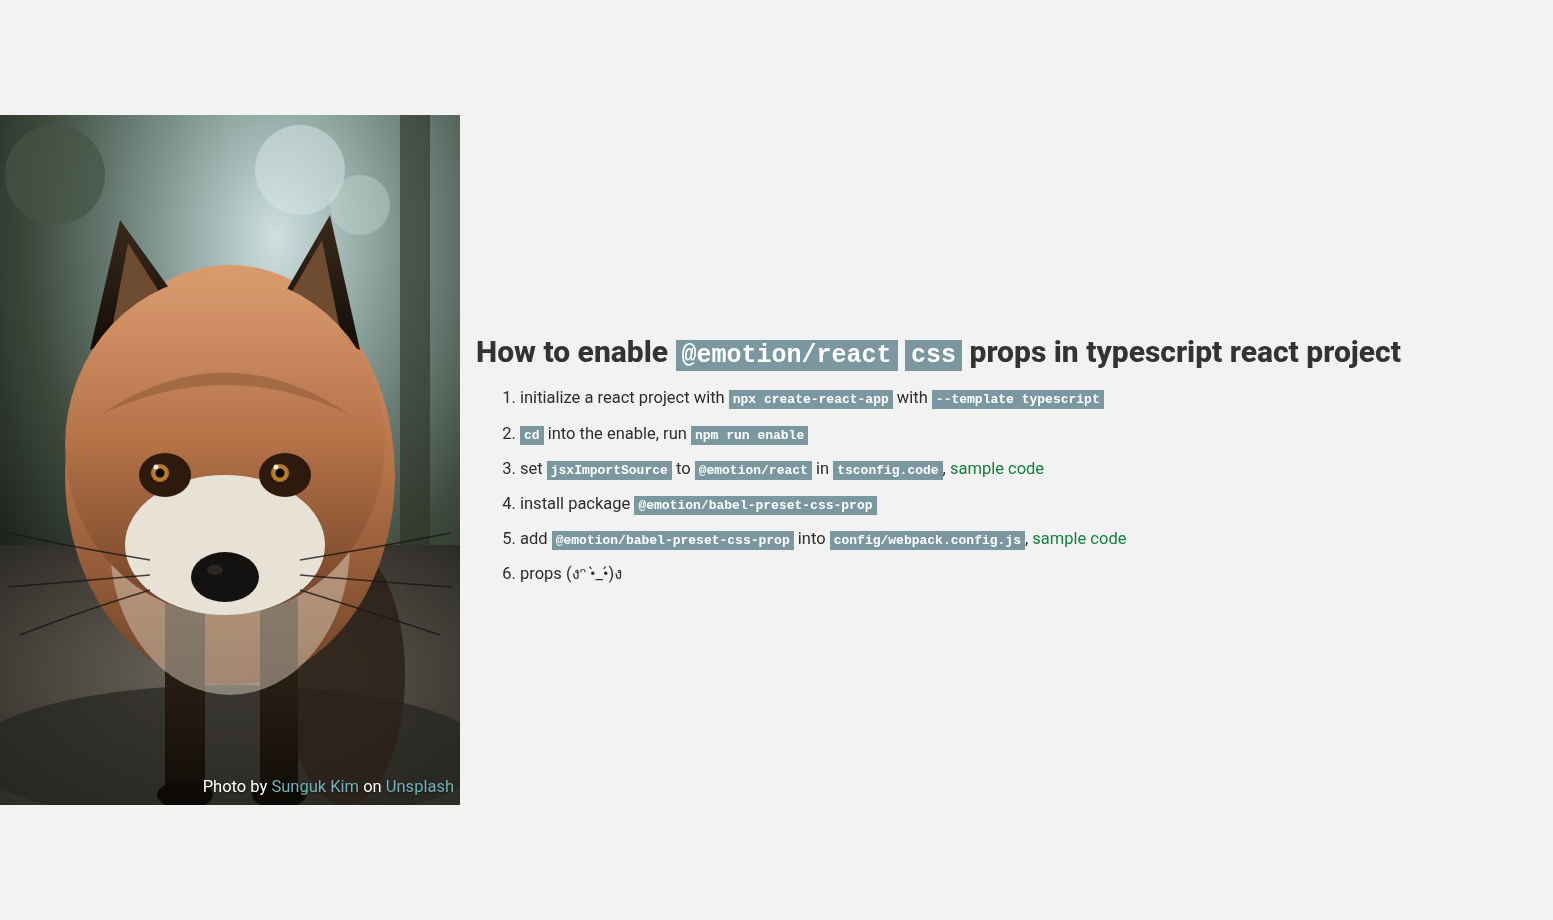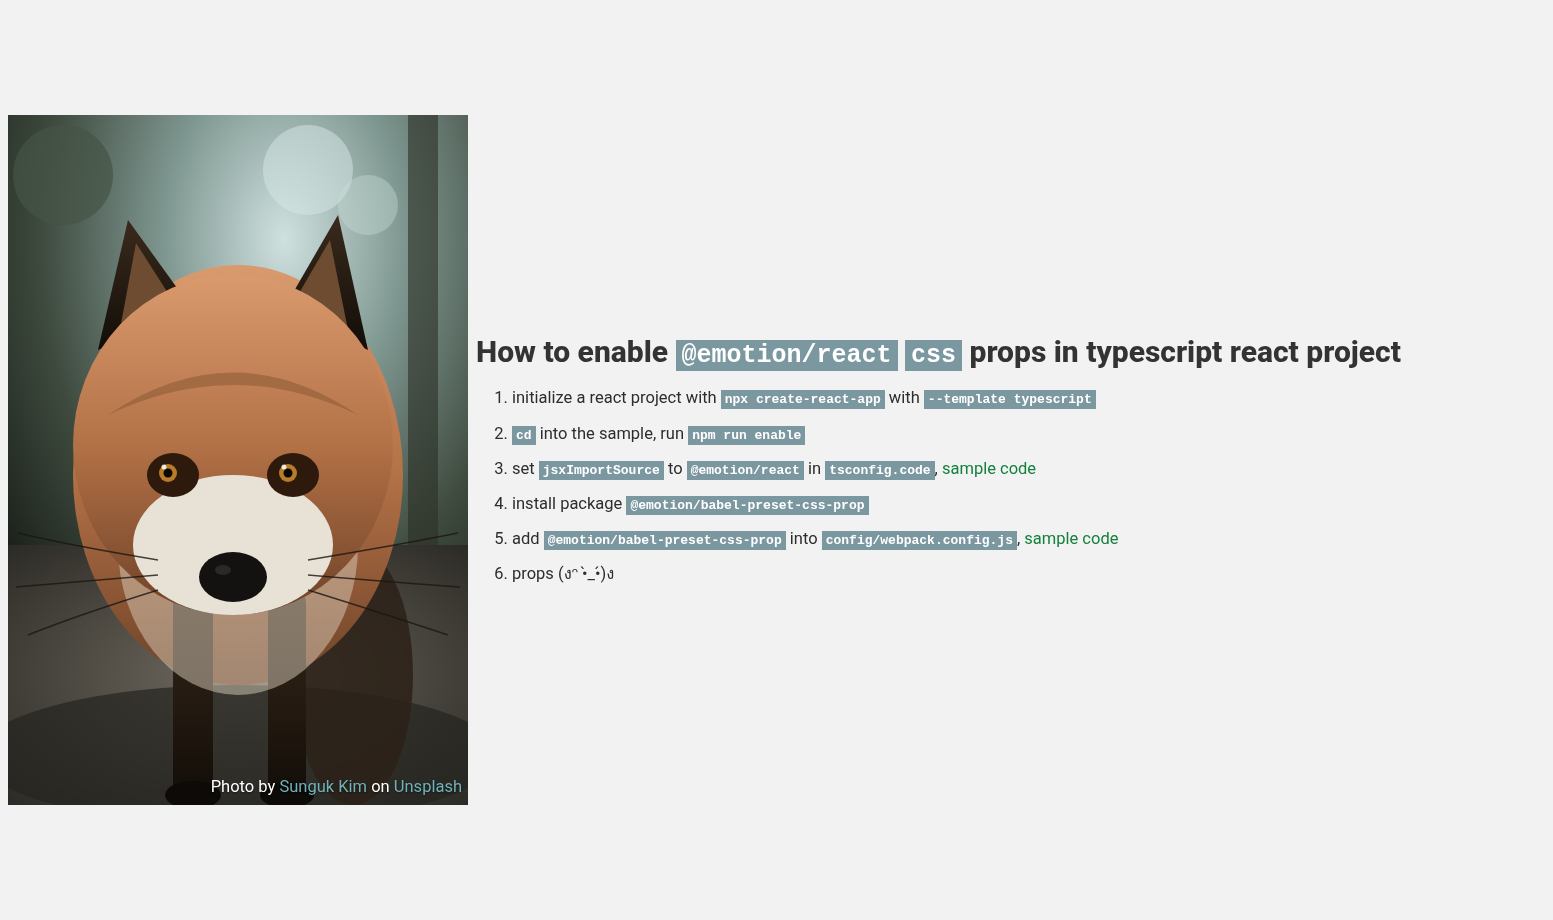--- a/index.html
+++ b/index.html
@@ -23,21 +23,20 @@
     flex-direction: column;
     justify-content: center;
     padding: 77px 0;
   }
   .hero-image-wrap {
     position: relative;
     width: 100%;
     height: 690px;
     background: #0c4a6e;
     overflow: hidden;
-    margin-left: 8px;
   }
   .hero-image-wrap svg {
     display: block;
     width: 100%;
     height: 100%;
   }
   .photo-credit {
     position: absolute;
     bottom: 8px;
     right: 6px;
@@ -67,21 +66,21 @@
   h1 code {
     font-family: ui-monospace, SFMono-Regular, SF Mono, Menlo, Consolas, Liberation Mono, monospace;
     background: #7b97a0;
     color: #ffffff;
     padding: 1px 6px 1px 6px;
     font-size: 25px;
     font-weight: 700;
   }
   ol.steps {
     padding-left: 36px;
-    margin: 0;
+    margin: 8px;
   }
   ol.steps li {
     font-size: 16.5px;
     line-height: 1.4;
     margin: 12px 0;
     color: #2d2d2d;
   }
   ol.steps code.inline {
     font-family: ui-monospace, SFMono-Regular, SF Mono, Menlo, Consolas, Liberation Mono, monospace;
     background: #7b97a0;
@@ -189,21 +188,21 @@
       <h1>
         <span>How to enable </span><code>@emotion/react</code>
         <code>css</code><span> props in typescript react project</span>
       </h1>
 
       <ol class="steps">
         <li>
           <span>initialize a react project with </span><code class="inline">npx create-react-app</code><span> with </span><code class="inline">--template typescript</code>
         </li>
         <li>
-          <code class="inline">cd</code><span> into the sample, run </span><code class="inline">npm run enable</code>
+          <code class="inline">cd</code><span> into the enable, run </span><code class="inline">npm run enable</code>
         </li>
         <li>
           <span>set </span><code class="inline">jsxImportSource</code><span> to </span><code class="inline">@emotion/react</code><span> in </span><code class="inline">tsconfig.code</code><span>, </span><a href="#" class="link">sample code</a>
         </li>
         <li>
           <span>install package </span><code class="inline">@emotion/babel-preset-css-prop</code>
         </li>
         <li>
           <span>add </span><code class="inline">@emotion/babel-preset-css-prop</code><span> into </span><code class="inline">config/webpack.config.js</code><span>, </span><a href="#" class="link">sample code</a>
         </li>

